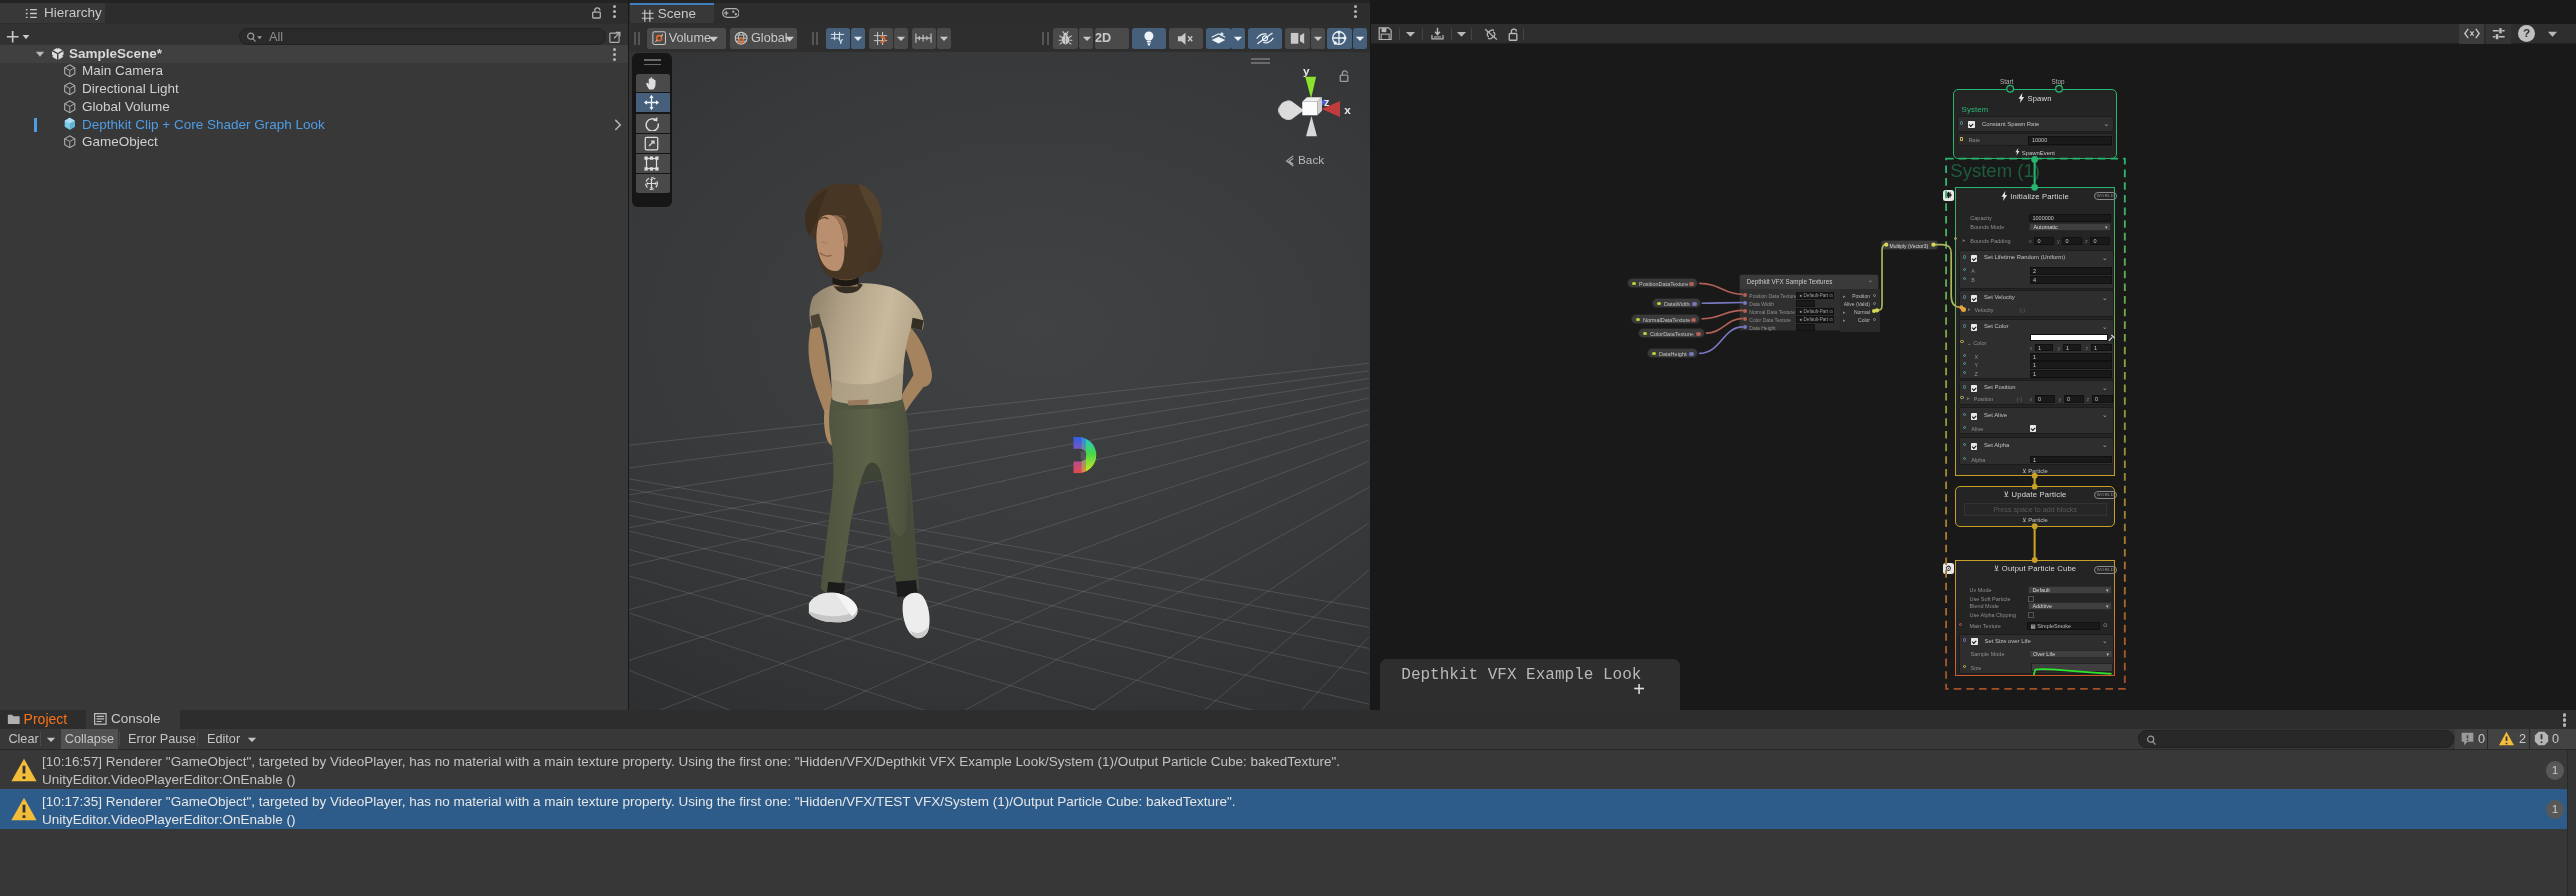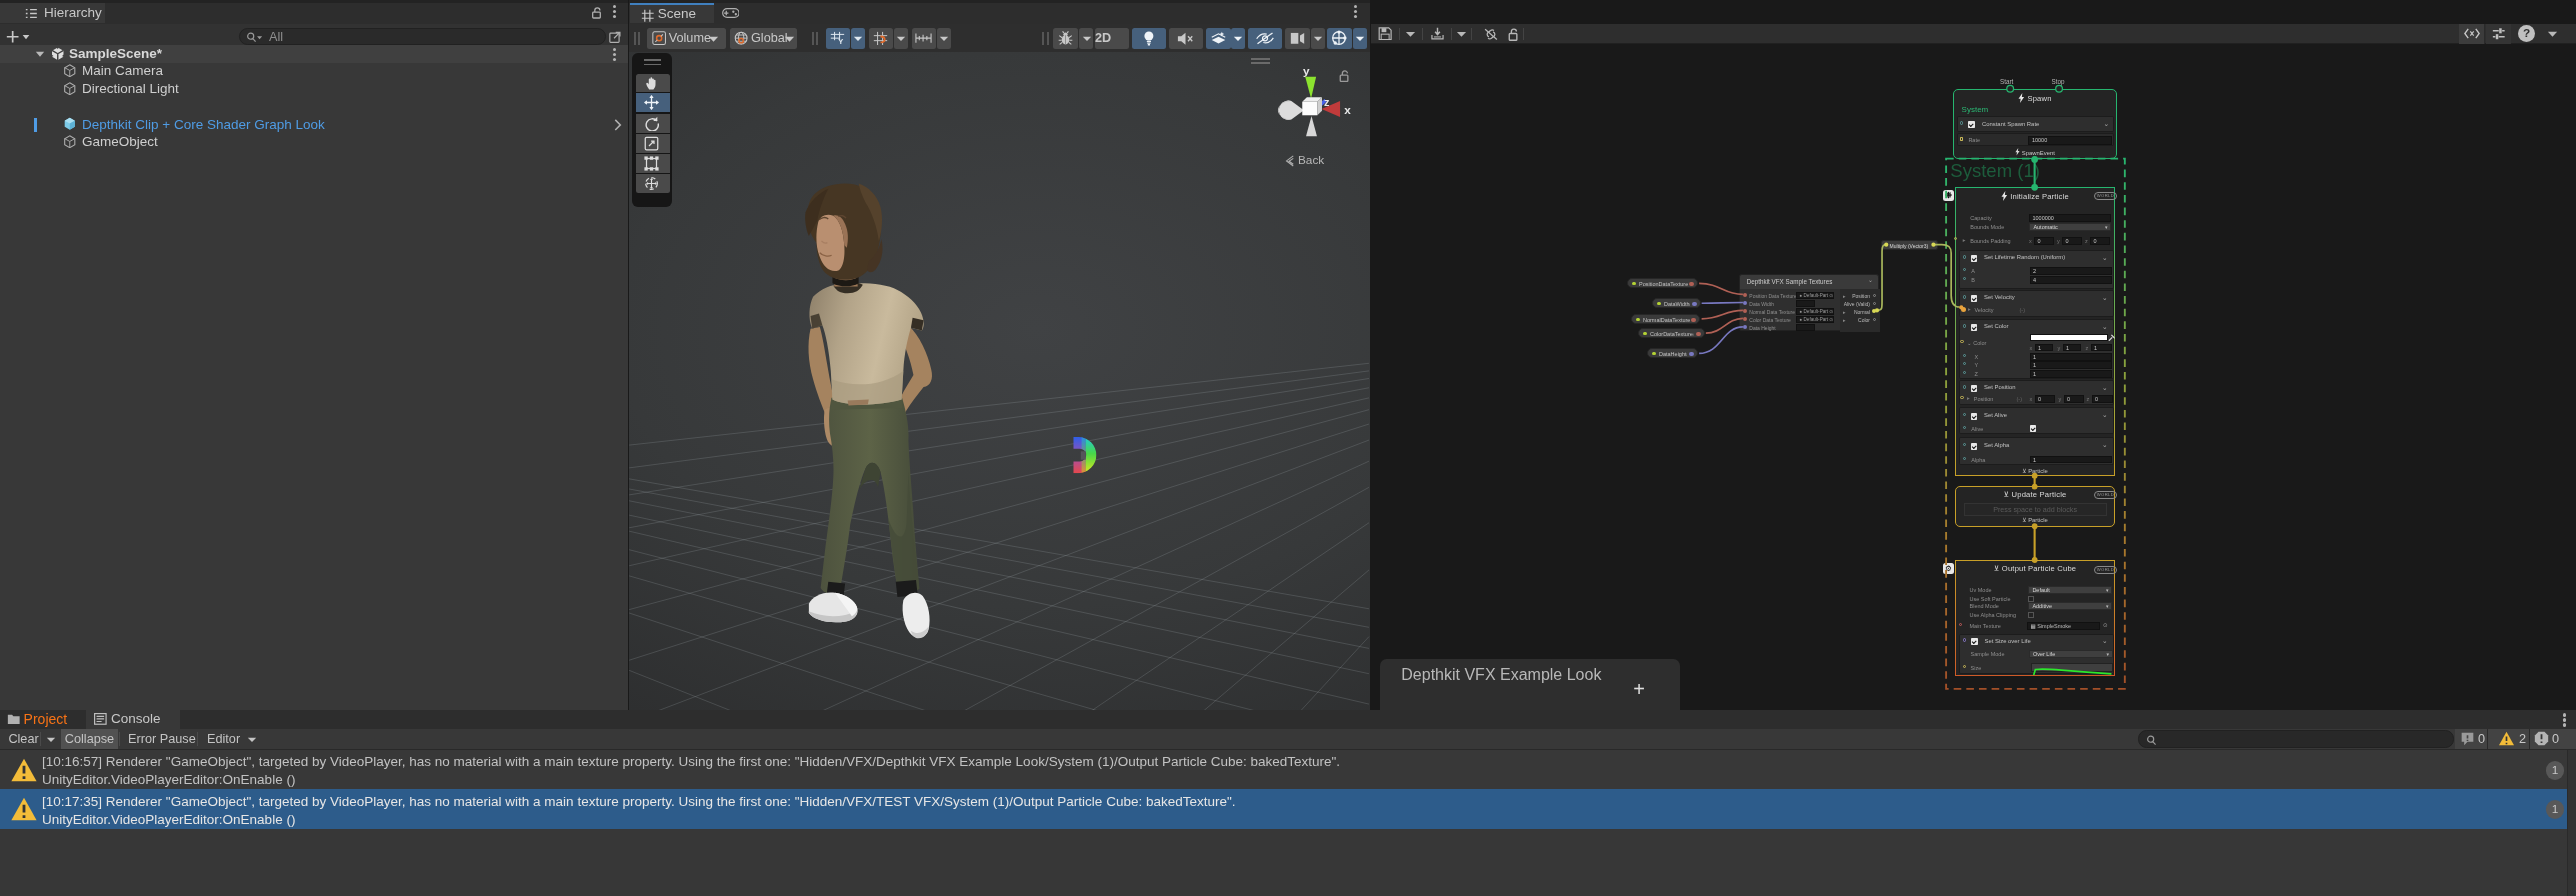--- a/index.html
+++ b/index.html
@@ -140,20 +140,29 @@
       <span style="position:absolute;left:82px;">Main Camera</span>
     </div>
     <div class="hrow" style="top:80px;">
       <svg class="cubeicon" style="left:63px;top:1.7px" viewBox="0 0 16 16">
           <g fill="none" stroke="#adadad" stroke-width="1.3">
             <path d="M8 1l6 3.4v7.2L8 15l-6-3.4V4.4z"></path>
             <path d="M2 4.4l6 3.2 6-3.2 M8 7.6V15" stroke-width="1.1"></path>
           </g>
         </svg>
       <span style="position:absolute;left:82px;">Directional Light</span>
+    </div>
+    <div class="hrow" style="top:98px;">
+      <svg class="cubeicon" style="left:63px;top:1.7px" viewBox="0 0 16 16">
+          <g fill="none" stroke="#adadad" stroke-width="1.3">
+            <path d="M8 1l6 3.4v7.2L8 15l-6-3.4V4.4z"></path>
+            <path d="M2 4.4l6 3.2 6-3.2 M8 7.6V15" stroke-width="1.1"></path>
+          </g>
+        </svg>
+      <span style="position:absolute;left:82px;">Global Volume</span>
     </div>
     <div class="hrow" style="top:116px;text-decoration:underline;">
       <div class="abs" style="left:34px;top:1.7px;width:2.5px;height:14.3px;background:#4f9ce5;"></div>
       <svg class="cubeicon" style="left:63px;top:0.8px" viewBox="0 0 16 16">
         <path d="M8 1l6 3.4v7.2L8 15l-6-3.4V4.4z" fill="#7ecbe8"></path>
         <path d="M8 1l6 3.4-6 3.2-6-3.2z" fill="#aadff2"></path>
         <path d="M8 7.6V15l6-3.4V4.4z" fill="#5db2d6"></path>
       </svg>
       <span style="position:absolute;left:82px;color:#4f9ce5;">Depthkit Clip + Core Shader Graph Look</span>
       <svg class="abs" style="left:614px;top:3.4px" width="7.6" height="11.8" viewBox="0 0 9 14">
@@ -527,21 +536,21 @@
         <path d="M11 1L3 7l8 6 M11 4L6 7.5l5 3.5" stroke="#b0b0b0" stroke-width="1.3" fill="none"></path>
       </svg>
       <div class="abs" style="left:669px;top:101px;color:#b8b8b8;font-size:11.8px;">Back</div>
     </div>
   </div>
 
   <div id="vfx" class="abs">
     <div id="vfx-canvas" class="abs" style="left:0;top:44px;width:1205px;height:666px;background:#191919;"></div>
 
     <div class="abs" style="left:9.3px;top:659px;width:300px;height:51px;background:#2e2e2e;border-radius:6.7px 6.7px 0 0;">
-      <span style="position:absolute;left:21px;top:6.7px;font-size:16px;color:#b8b8b8;">Depthkit VFX Example Look</span>
+      <span style="position:absolute;left:21px;top:6.7px;font-size:16px;color:#b8b8b8;font-family:Liberation Mono, monospace;">Depthkit VFX Example Look</span>
       <span style="position:absolute;left:253px;top:18.6px;font-size:20px;color:#e0e0e0;">+</span>
     </div>
 
     <svg class="abs" style="left:0;top:44px;z-index:5;pointer-events:none" width="1205" height="666" viewBox="1625 52 1429 790">
       <defs>
         <linearGradient id="dashg" x1="0" y1="0" x2="0" y2="1">
           <stop offset="0" stop-color="#26b56f"></stop>
             <stop offset="0.4" stop-color="#8aa23c"></stop>
           <stop offset="0.72" stop-color="#a87a2c"></stop>
             <stop offset="1" stop-color="#a34f28"></stop>

